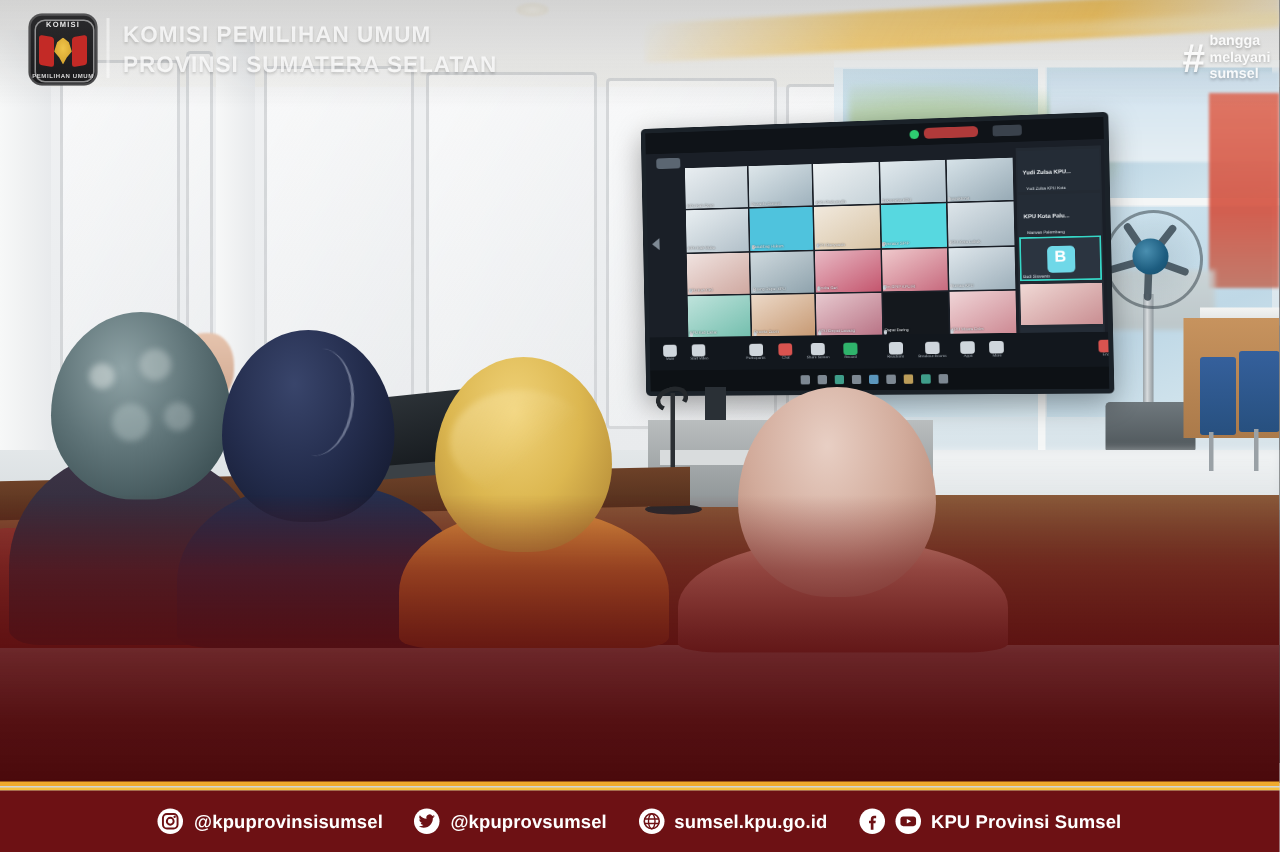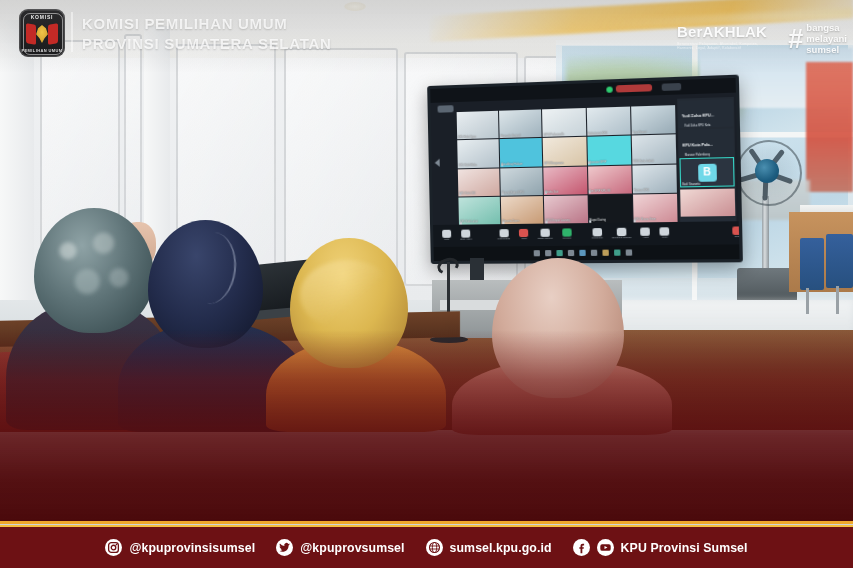--- a/index.html
+++ b/index.html
@@ -670,28 +670,24 @@
       <div class="kpu-bird"></div>
       <div class="kpu-top-text">KOMISI</div>
       <div class="kpu-bot-text">PEMILIHAN UMUM</div>
     </div>
     <div class="hdr-divider"></div>
     <div class="hdr-text">
       <div class="hdr-line">KOMISI PEMILIHAN UMUM</div>
       <div class="hdr-line">PROVINSI SUMATERA SELATAN</div>
     </div>
 
-    <div class="berakhlak">
-      <div class="ber-main">BerAKHLAK</div>
-      <div class="ber-sub">Berorientasi Pelayanan, Akuntabel, Kompeten, Harmonis, Loyal, Adaptif, Kolaboratif</div>
-    </div>
     <div class="bangga">
       <span class="hash">#</span>
       <span class="bangga-lines">
-        <span>bangsa</span><br>
+        <span>bangga</span><br>
         <span>melayani</span><br>
         <span>sumsel</span>
       </span>
     </div>
   </div>
 
 
   <div class="gold-rule"></div>
   <div class="gold-rule2"></div>
   <div class="footer">

